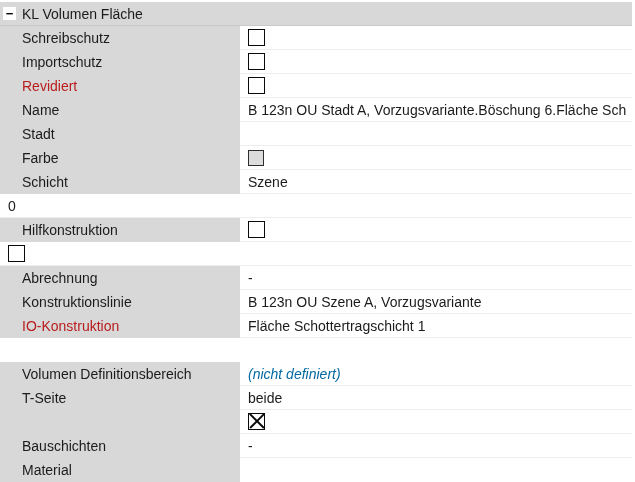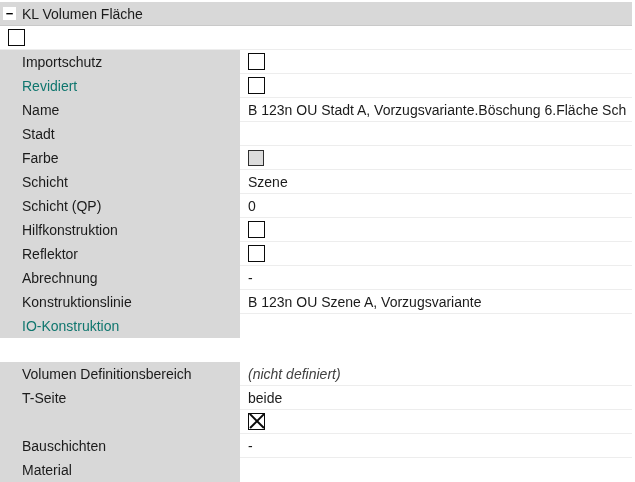--- a/index.html
+++ b/index.html
@@ -24,28 +24,28 @@
   }
   .header-title{white-space:nowrap;}
   .row{display:flex;height:24px;}
   .label-cell{flex:0 0 240px;width:240px;display:flex;background:#d8d8d8;box-sizing:border-box;}
   .gutter{flex:0 0 5px;width:5px;background:#d8d8d8;}
   .label-inner{
     flex:1;display:flex;align-items:center;padding-left:17px;
     box-sizing:border-box;overflow:hidden;white-space:nowrap;
   }
   .row.selected .label-inner{background:#7f1d1d;color:#ffffff;font-weight:700;margin-top:38px;}
-  .row.disabled .label-inner{color:#0f766e;}
+  .row.disabled .label-inner{color:#b91c1c;}
   .value-cell{
     flex:1;display:flex;align-items:center;padding-left:8px;
     border-bottom:1px solid #ededed;box-sizing:border-box;background:#ffffff;
     white-space:nowrap;overflow:hidden;
   }
   .value-text{white-space:nowrap;}
-  .value-text.placeholder{color:#404040;font-style:italic;}
+  .value-text.placeholder{color:#0369a1;font-style:italic;}
   .checkbox{
     width:15px;height:15px;border:1px solid #0a0a0a;background:#ffffff;
     position:relative;flex:0 0 auto;box-sizing:content-box;
   }
   .checkbox.checked::before,
   .checkbox.checked::after{
     content:"";position:absolute;left:-2.5px;top:6.3px;width:20px;height:1.6px;
     background:#0a0a0a;
   }
   .checkbox.checked::before{transform:rotate(45deg);}
@@ -61,20 +61,26 @@
 <div class="panel">
   <div class="content">
     <div class="topstrip"></div>
 
     <div class="grid-header">
       <span class="minus-box">−</span>
       <span class="header-title">KL Volumen Fläche</span>
     </div>
 
     <div class="row">
+      <div class="label-cell">
+          <div class="gutter"></div>
+        <div class="label-inner">
+            <span>Schreibschutz</span>
+          </div>
+        </div>
       <div class="value-cell">
           <span class="checkbox"></span>
         </div>
     </div>
 
     <div class="row">
       <div class="label-cell">
           <div class="gutter"></div>
         <div class="label-inner">
             <span>Importschutz</span>
@@ -139,50 +145,38 @@
         <div class="label-inner">
             <span>Schicht</span>
           </div>
         </div>
       <div class="value-cell">
           <span class="value-text">Szene</span>
         </div>
     </div>
 
     <div class="row">
-      <div class="label-cell">
-          <div class="gutter"></div>
-        <div class="label-inner">
-            <span>Schicht (QP)</span>
-          </div>
-        </div>
       <div class="value-cell">
           <span class="value-text">0</span>
         </div>
     </div>
 
     <div class="row">
       <div class="label-cell">
           <div class="gutter"></div>
         <div class="label-inner">
             <span>Hilfkonstruktion</span>
           </div>
         </div>
       <div class="value-cell">
           <span class="checkbox"></span>
         </div>
     </div>
 
     <div class="row">
-      <div class="label-cell">
-          <div class="gutter"></div>
-        <div class="label-inner">
-            <span>Reflektor</span>
-          </div>
-        </div>
       <div class="value-cell">
           <span class="checkbox"></span>
         </div>
     </div>
 
     <div class="row">
       <div class="label-cell">
           <div class="gutter"></div>
         <div class="label-inner">
             <span>Abrechnung</span>
@@ -204,20 +198,23 @@
           <span class="value-text">B 123n OU Szene A, Vorzugsvariante</span>
         </div>
     </div>
 
     <div class="row disabled">
       <div class="label-cell">
           <div class="gutter"></div>
         <div class="label-inner">
             <span>IO-Konstruktion</span>
           </div>
+        </div>
+      <div class="value-cell">
+          <span class="value-text">Fläche Schottertragschicht 1</span>
         </div>
     </div>
 
     <div class="row">
     </div>
 
     <div class="row">
       <div class="label-cell">
           <div class="gutter"></div>
         <div class="label-inner">

